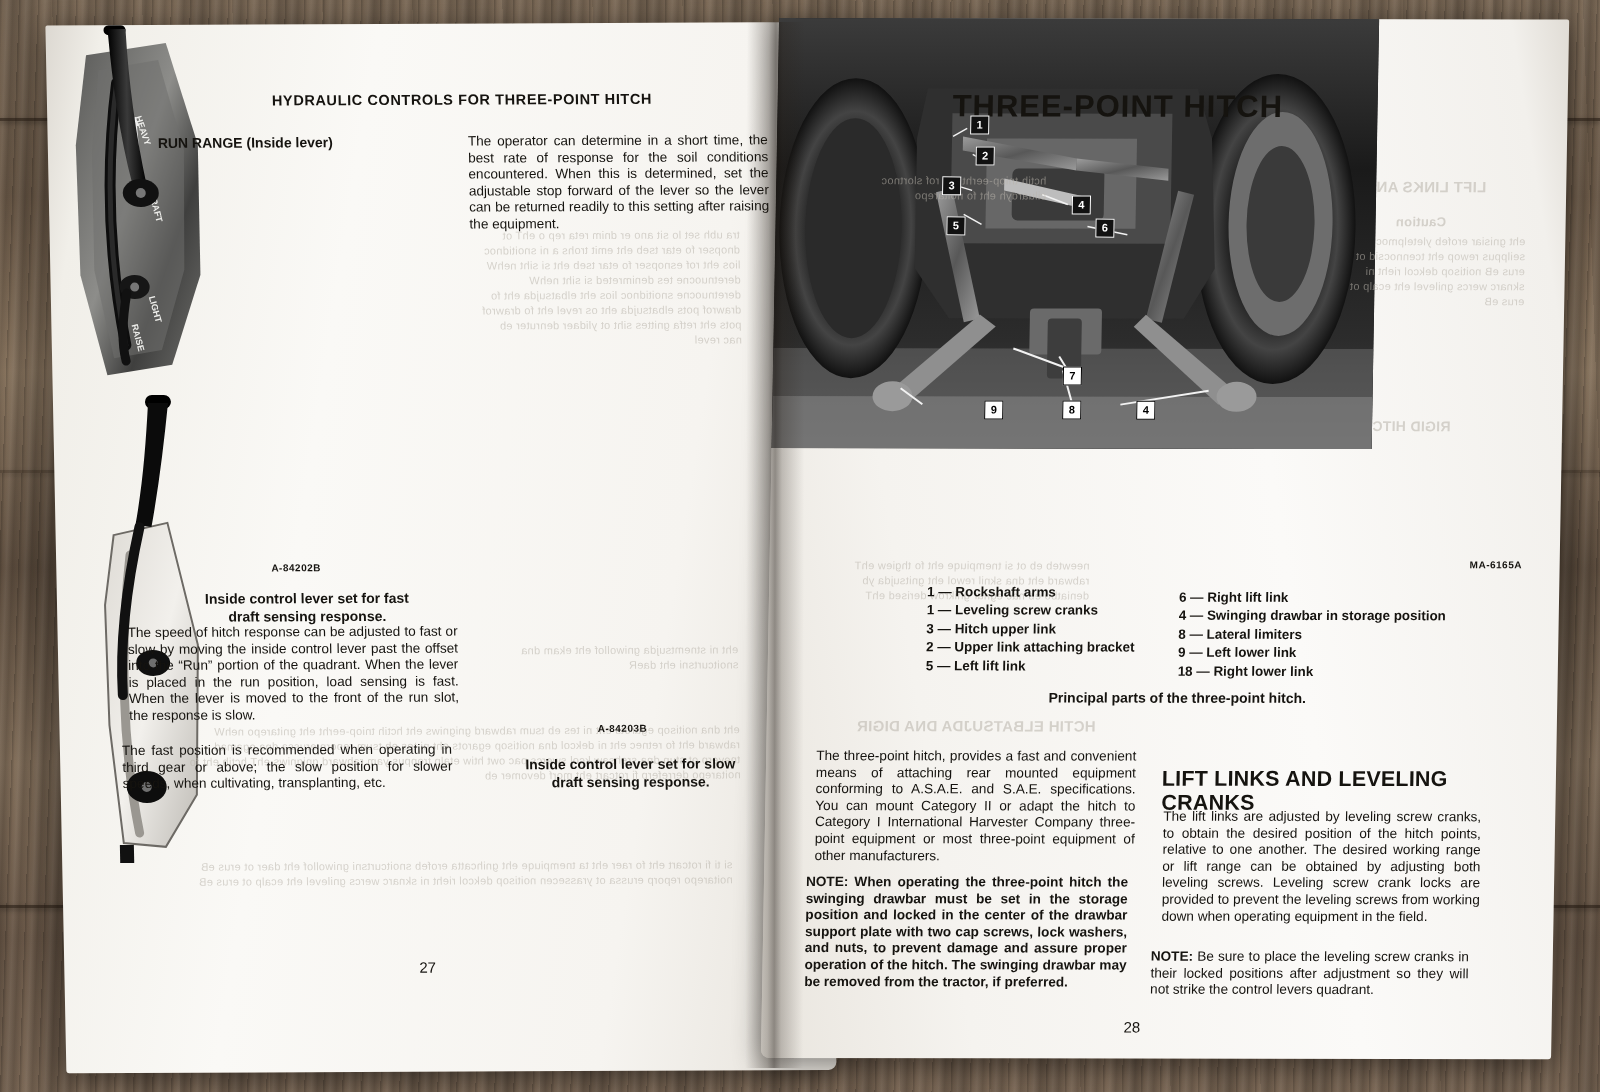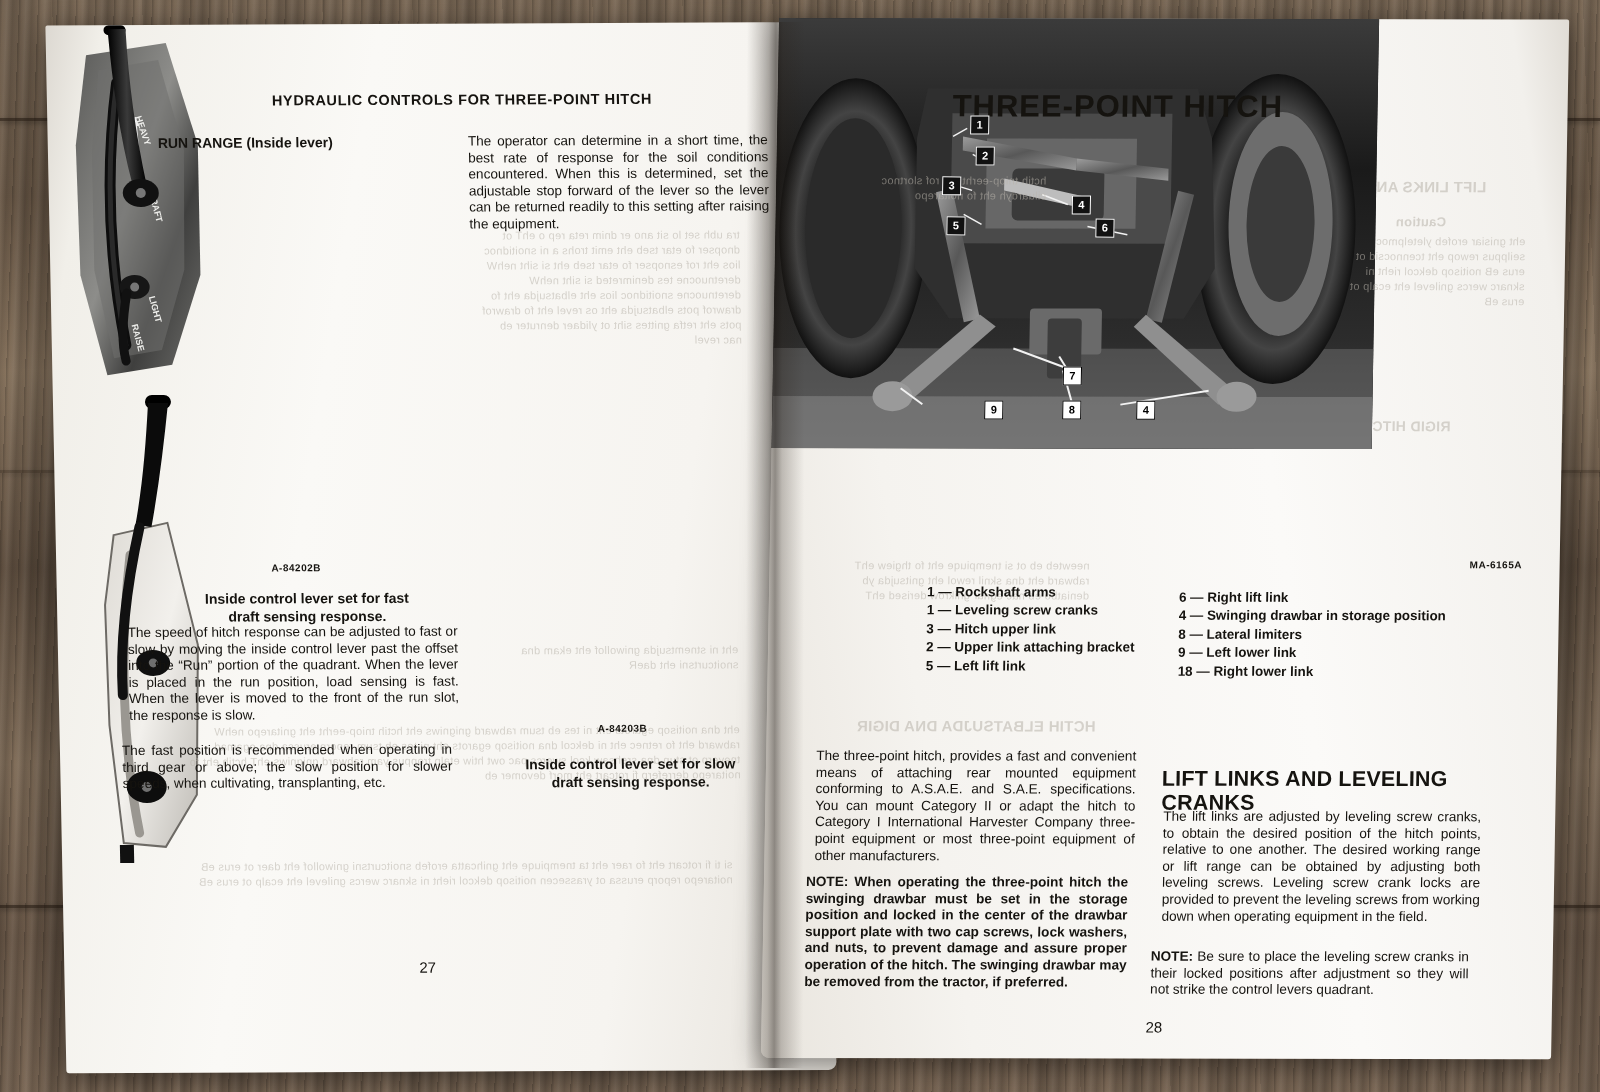--- a/index.html
+++ b/index.html
@@ -313,32 +313,33 @@
         <div>2 — Upper link attaching bracket</div>
         <div>5 — Left lift link</div>
       </div>
       <div class="tx legend" style="left:410px;top:570px;width:310px;">
         <div>6 — Right lift link</div>
         <div>4 — Swinging drawbar in storage position</div>
         <div>8 — Lateral limiters</div>
         <div>9 — Left lower link</div>
         <div>18 — Right lower link</div>
       </div>
+      <div class="tx cap" style="left:200px;top:670px;width:420px;">Principal parts of the three-point hitch.</div>
 
       <div class="tx body" style="left:50px;top:730px;width:320px;">The three-point hitch, provides a fast and convenient means of attaching rear mounted equipment conforming to A.S.A.E. and S.A.E. specifications. You can mount Category II or adapt the hitch to Category I International Harvester Company three-point equipment or most three-point equipment of other manufacturers.</div>
       <div class="tx body" style="left:42px;top:856px;width:322px;">
         <span class="bold">NOTE:</span>
         <span class="bold">When operating the three-point hitch the swinging drawbar must be set in the storage position and locked in the center of the drawbar support plate with two cap screws, lock washers, and nuts, to prevent damage and assure proper operation of the hitch. The swinging drawbar may be removed from the tractor, if preferred.</span>
       </div>
 
       <div class="tx seccap" style="left:396px;top:748px;width:340px;line-height:24px;">LIFT LINKS AND LEVELING CRANKS</div>
       <div class="tx body" style="left:398px;top:790px;width:318px;">The lift links are adjusted by leveling screw cranks, to obtain the desired position of the hitch points, relative to one another. The desired working range or lift range can be obtained by adjusting both leveling screws. Leveling screw crank locks are provided to prevent the leveling screws from working down when operating equipment in the field.</div>
       <div class="tx body" style="left:388px;top:930px;width:318px;">
         <span class="bold">NOTE:</span>
         <span>Be sure to place the leveling screw cranks in their locked positions after adjustment so they will not strike the control levers quadrant.</span>
       </div>
 
-      <div class="tx pageno" style="left:384px;top:1000px;">28</div>
+      <div class="tx pageno" style="left:362px;top:1000px;">28</div>
     </div>
   </div>
 
   <div class="gutter"></div>
 </div>
 
 </body></html>

